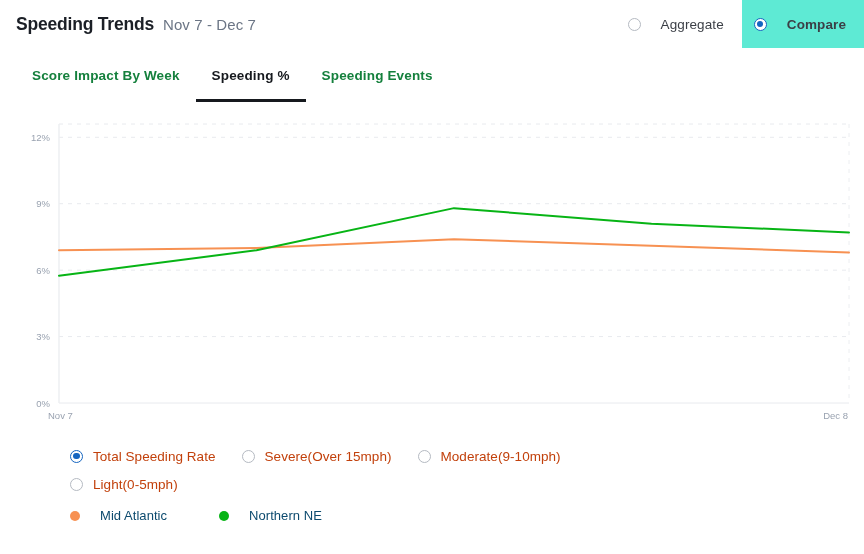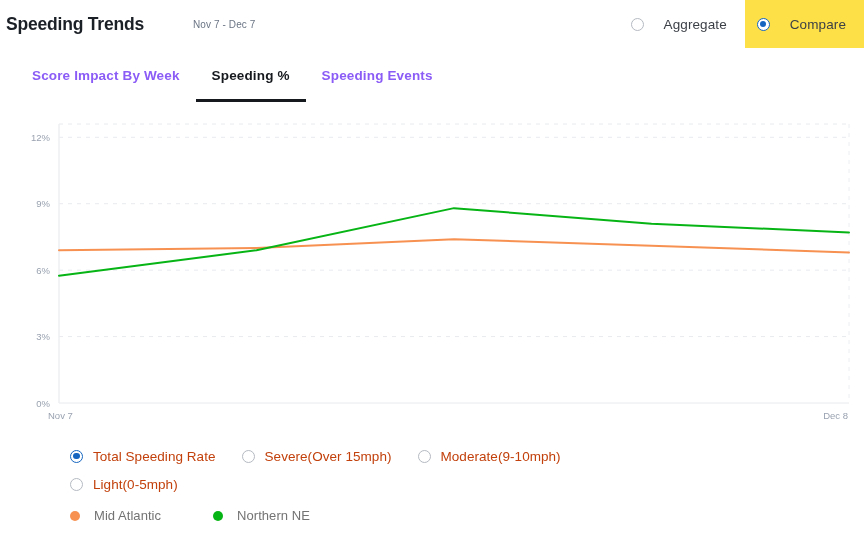--- a/index.html
+++ b/index.html
@@ -10,51 +10,50 @@
     color: #202124;
     overflow: hidden;
   }
 
   
   .header {
     position: relative;
     height: 48px;
     display: flex;
     align-items: center;
-    padding-left: 6px;
-    gap: 40px;
+    padding-left: 16px;
   }
   .title {
     font-size: 17.5px;
     font-weight: 700;
     color: #1b1f26;
     letter-spacing: -0.2px;
   }
   .daterange {
-    font-size: 10px;
+    font-size: 15px;
     color: #6b7585;
     margin-left: 9px;
     font-weight: 400;
     letter-spacing: 0.1px;
   }
   .mode-group {
     position: absolute;
     right: 0; top: 0;
     height: 48px;
     display: flex;
     align-items: center;
   }
   .mode-opt {
     display: flex;
     align-items: center;
     height: 48px;
     padding: 0 18px 0 12px;
     cursor: pointer;
   }
-  .mode-opt.selected { background: #fde047; }
+  .mode-opt.selected { background: #5eead4; font-weight: bold; }
   .mode-opt .lbl {
     font-size: 13.5px;
     color: #3b3f46;
     margin-left: 20px;
     letter-spacing: 0.1px;
   }
 
   
   .radio {
     width: 13px; height: 13px;
@@ -79,21 +78,21 @@
   .tabs {
     position: relative;
     height: 60px;
     padding: 0 16px;
     display: flex;
     align-items: flex-start;
   }
   .tab {
     font-size: 13.5px;
     font-weight: 700;
-    color: #8b5cf6;
+    color: #15803d;
     padding: 20px 16px 16px 16px;
     cursor: pointer;
     letter-spacing: 0.15px;
     white-space: nowrap;
     border-bottom: 3px solid transparent;
   }
   .tab.active { color: #16191e; border-bottom-color: #16191e; }
   .tabs-rule {
     position: absolute;
     left: 16px; right: 16px;
@@ -146,22 +145,22 @@
     padding: 10px 0 0 70px;
   }
   .series-item { display: flex; align-items: center; margin-right: 52px; }
   .series-dot {
     width: 10px; height: 10px;
     border-radius: 50%;
     flex: 0 0 auto;
   }
   .series-name {
     font-size: 13px;
-    color: #737373;
-    margin-left: 14px;
+    color: #0c4a6e;
+    margin-left: 20px;
     letter-spacing: 0.05px;
     white-space: nowrap;
   }
 </style>
 </head>
 <body>
 
 <div class="header">
   <span class="title">Speeding Trends</span>
   <span class="daterange">Nov 7 - Dec 7</span>

